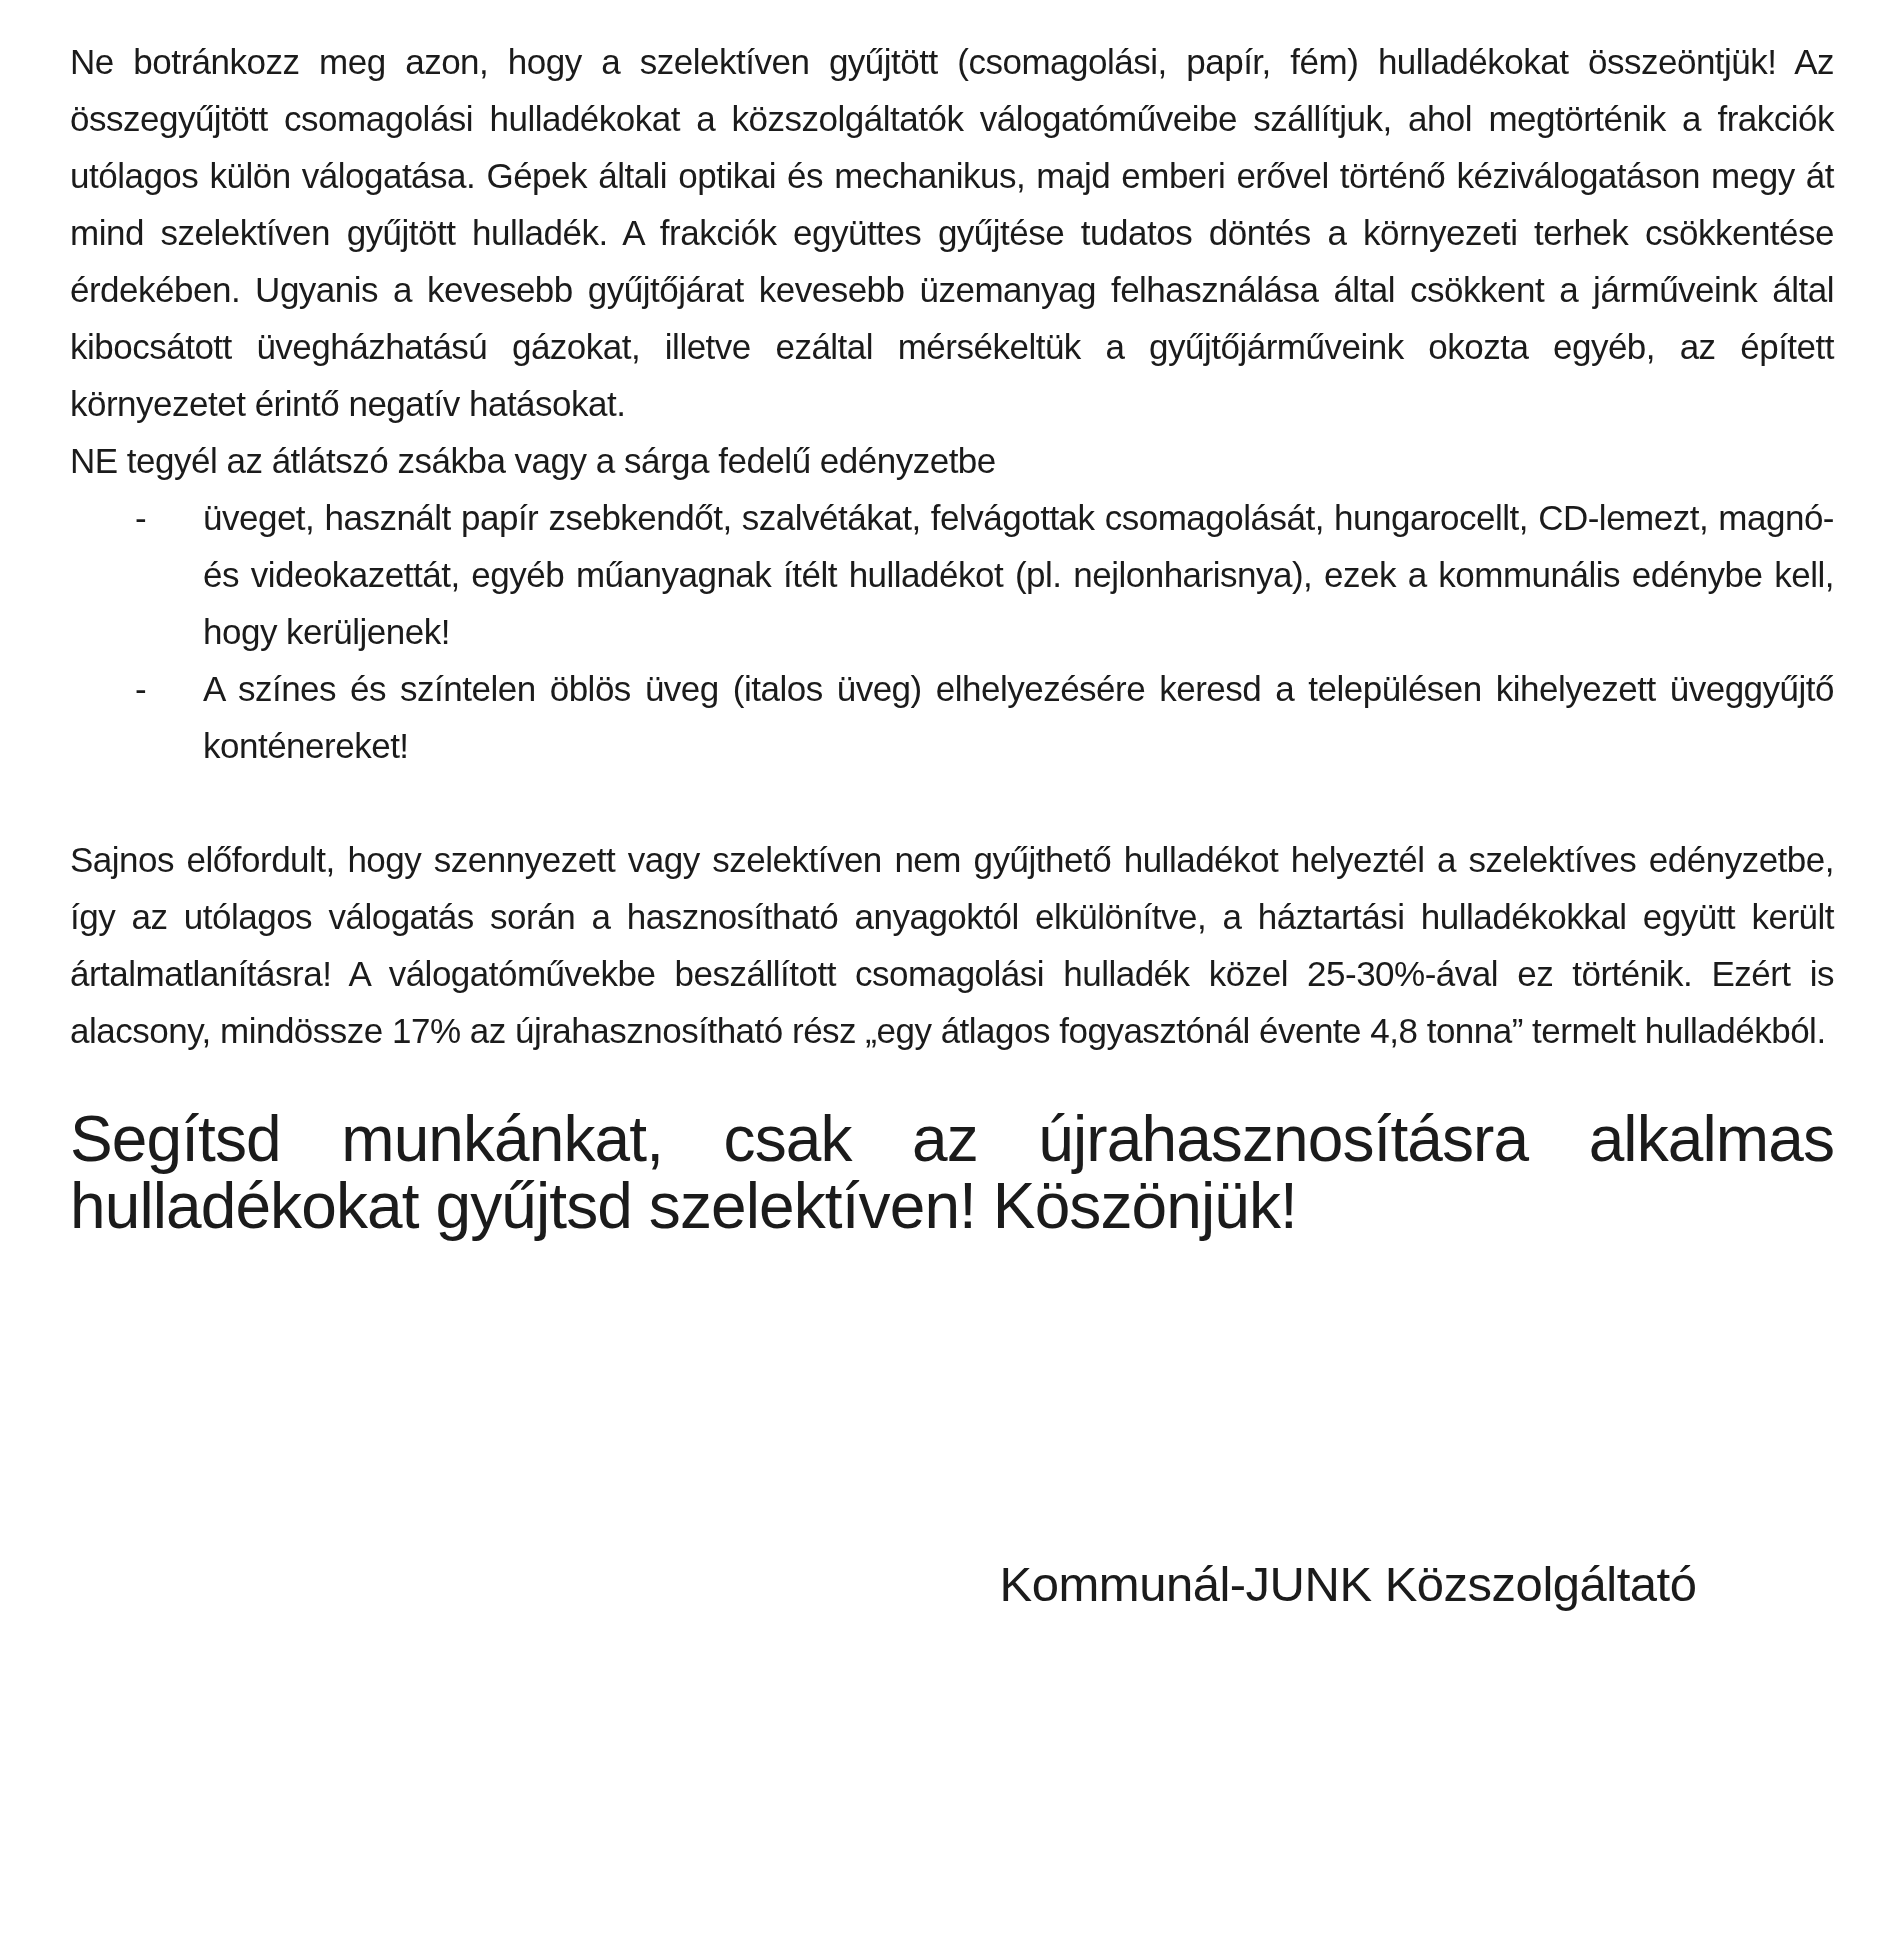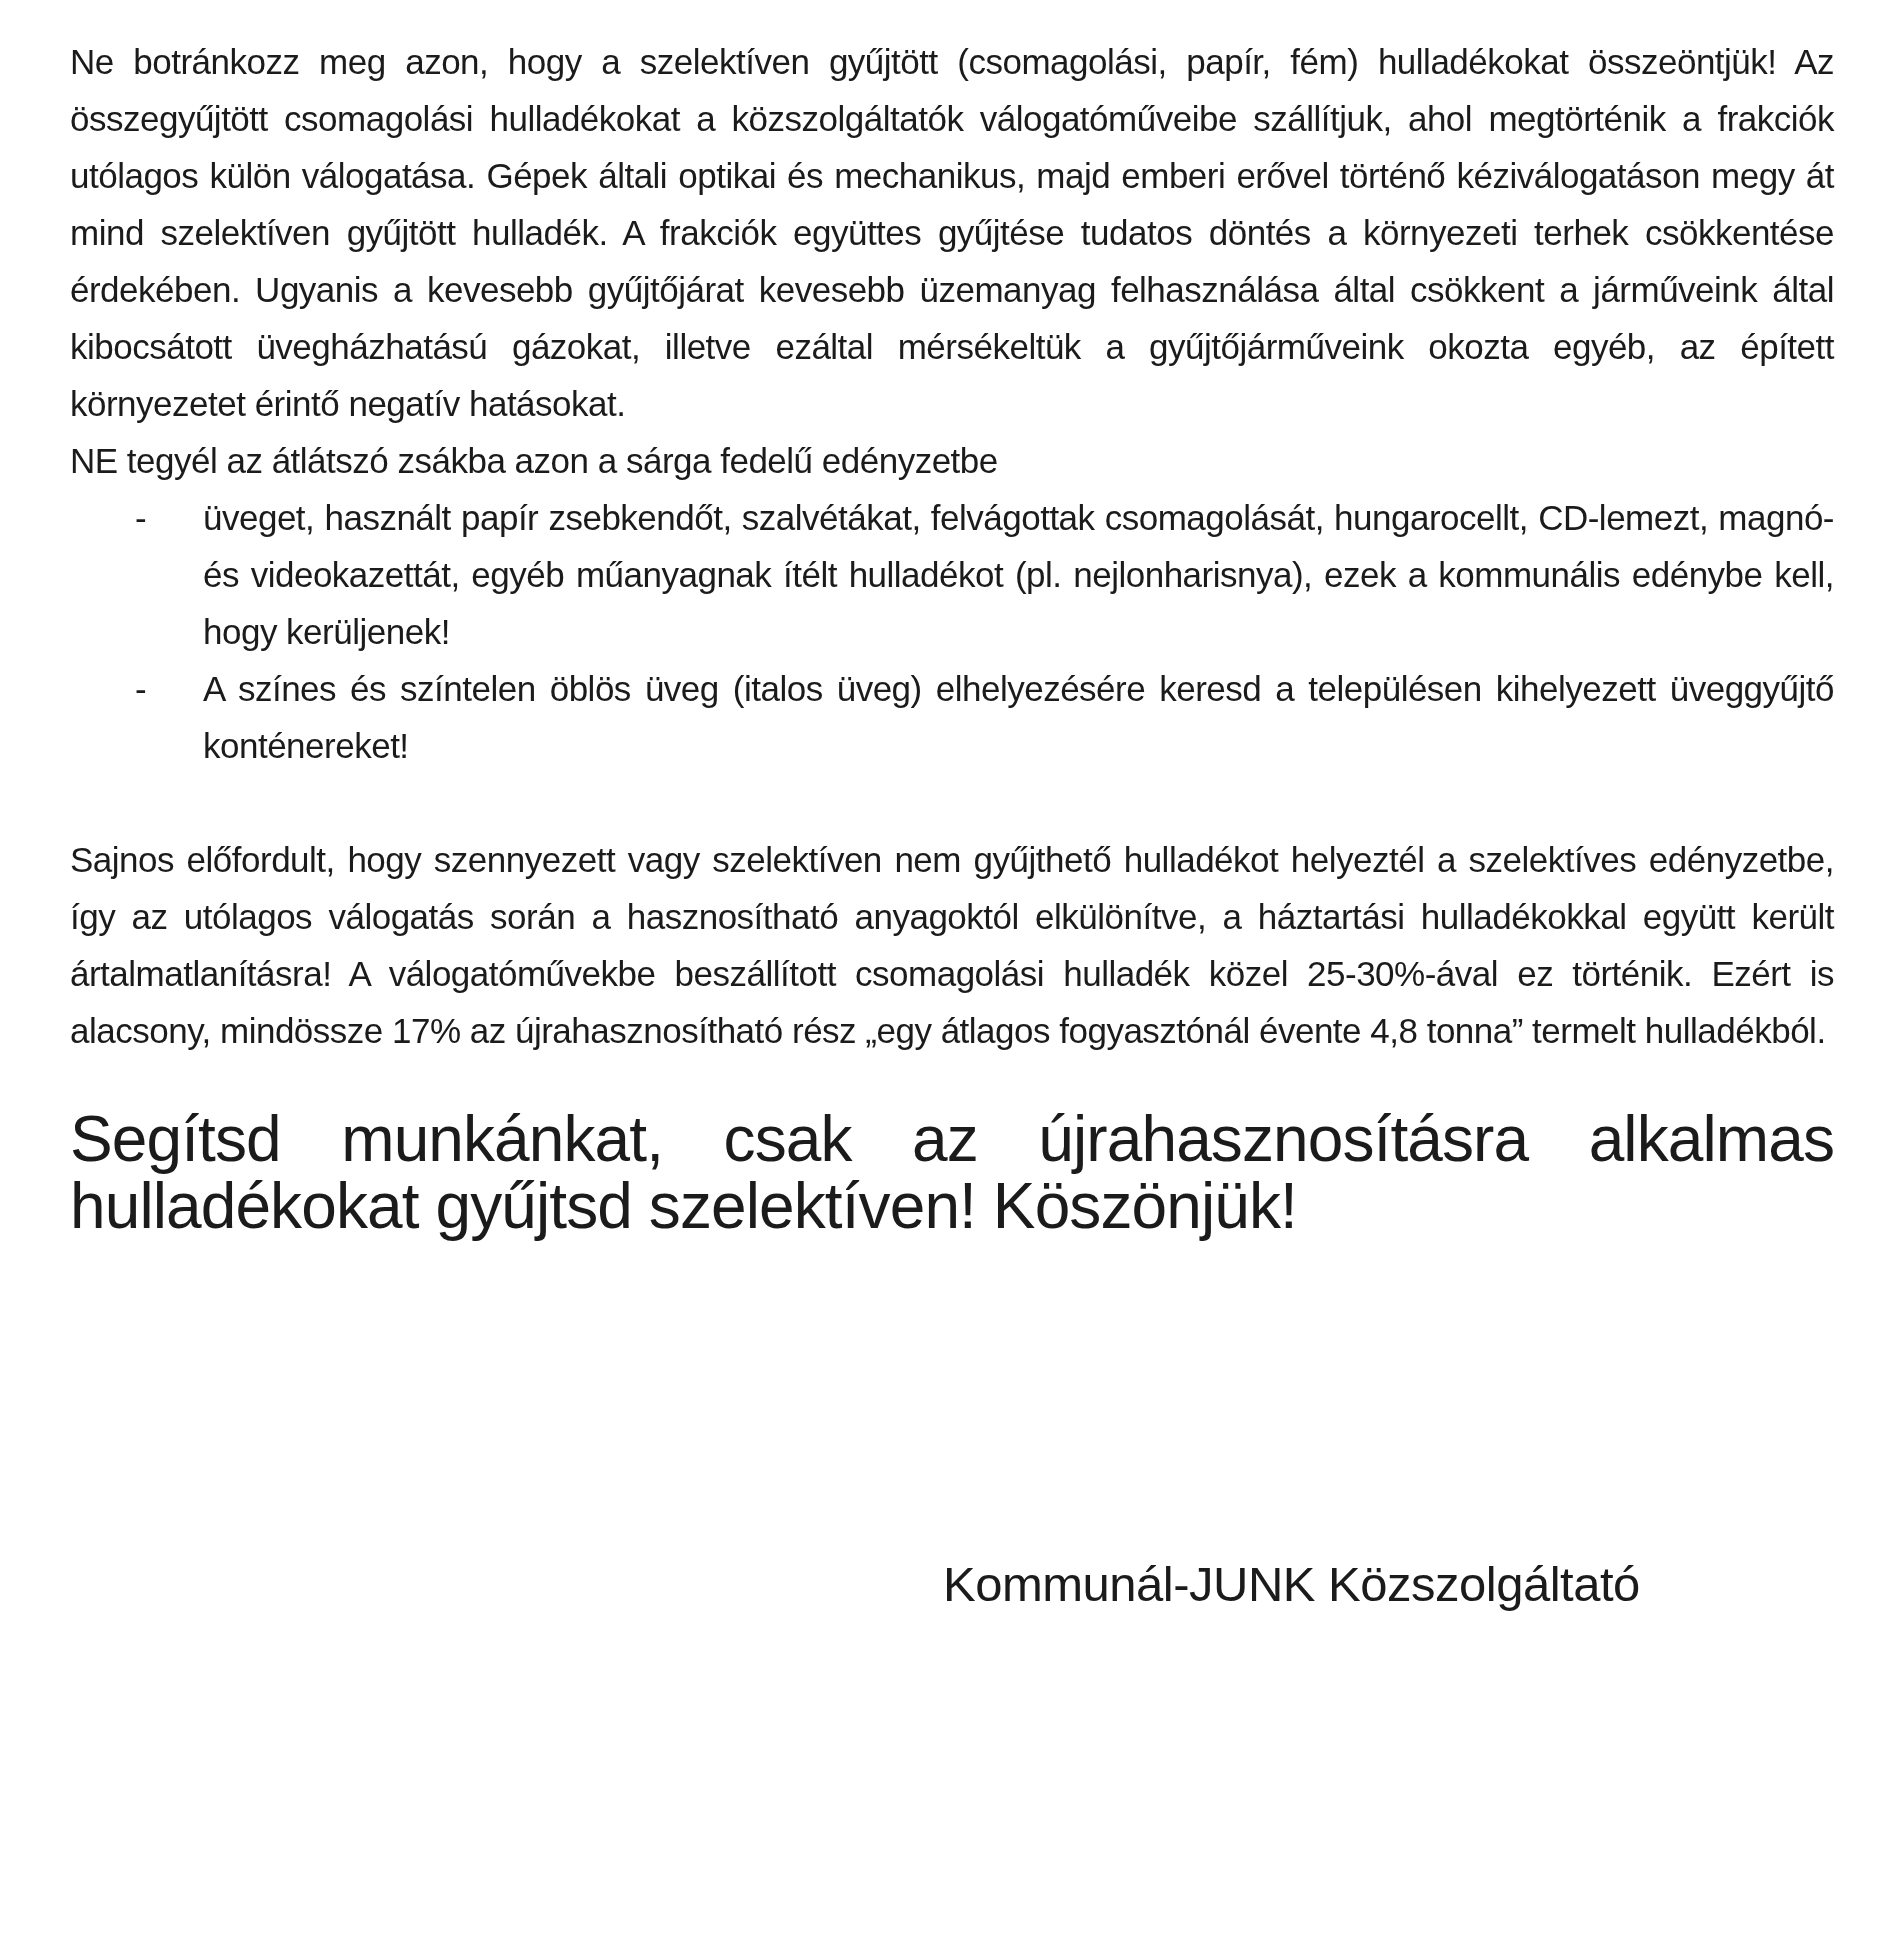--- a/index.html
+++ b/index.html
@@ -48,35 +48,35 @@
     margin-top: 47px;
     font-size: 64px;
     line-height: 67px;
     letter-spacing: -0.9px;
   }
   .signature {
     margin-top: 311px;
     margin-left: auto;
     margin-right: 81px;
     width: 810px;
-    text-align: left;
+    text-align: center;
     font-size: 49px;
     line-height: 66px;
     letter-spacing: -0.5px;
   }
 </style>
 </head>
 <body>
 
 <div class="page">
 
   <p class="justify">Ne botránkozz meg azon, hogy a szelektíven gyűjtött (csomagolási, papír, fém) hulladékokat összeöntjük! Az összegyűjtött csomagolási hulladékokat a közszolgáltatók válogatóműveibe szállítjuk, ahol megtörténik a frakciók utólagos külön válogatása. Gépek általi optikai és mechanikus, majd emberi erővel történő kéziválogatáson megy át mind szelektíven gyűjtött hulladék. A frakciók együttes gyűjtése tudatos döntés a környezeti terhek csökkentése érdekében. Ugyanis a kevesebb gyűjtőjárat kevesebb üzemanyag felhasználása által csökkent a járműveink által kibocsátott üvegházhatású gázokat, illetve ezáltal mérsékeltük a gyűjtőjárműveink okozta egyéb, az épített környezetet érintő negatív hatásokat.</p>
 
 
-  <p>NE tegyél az átlátszó zsákba azon a sárga fedelű edényzetbe</p>
+  <p>NE tegyél az átlátszó zsákba vagy a sárga fedelű edényzetbe</p>
 
   <div class="bullet-list">
     <div class="bullet-row">
       <span class="bullet-marker">-</span>
       <span class="bullet-body">üveget, használt papír zsebkendőt, szalvétákat, felvágottak csomagolását, hungarocellt, CD-lemezt, magnó- és videokazettát, egyéb műanyagnak ítélt hulladékot (pl. nejlonharisnya), ezek a kommunális edénybe kell, hogy kerüljenek!</span>
     </div>
     <div class="bullet-row">
       <span class="bullet-marker">-</span>
       <span class="bullet-body">A színes és színtelen öblös üveg (italos üveg) elhelyezésére keresd a településen kihelyezett üveggyűjtő konténereket!</span>
     </div>

